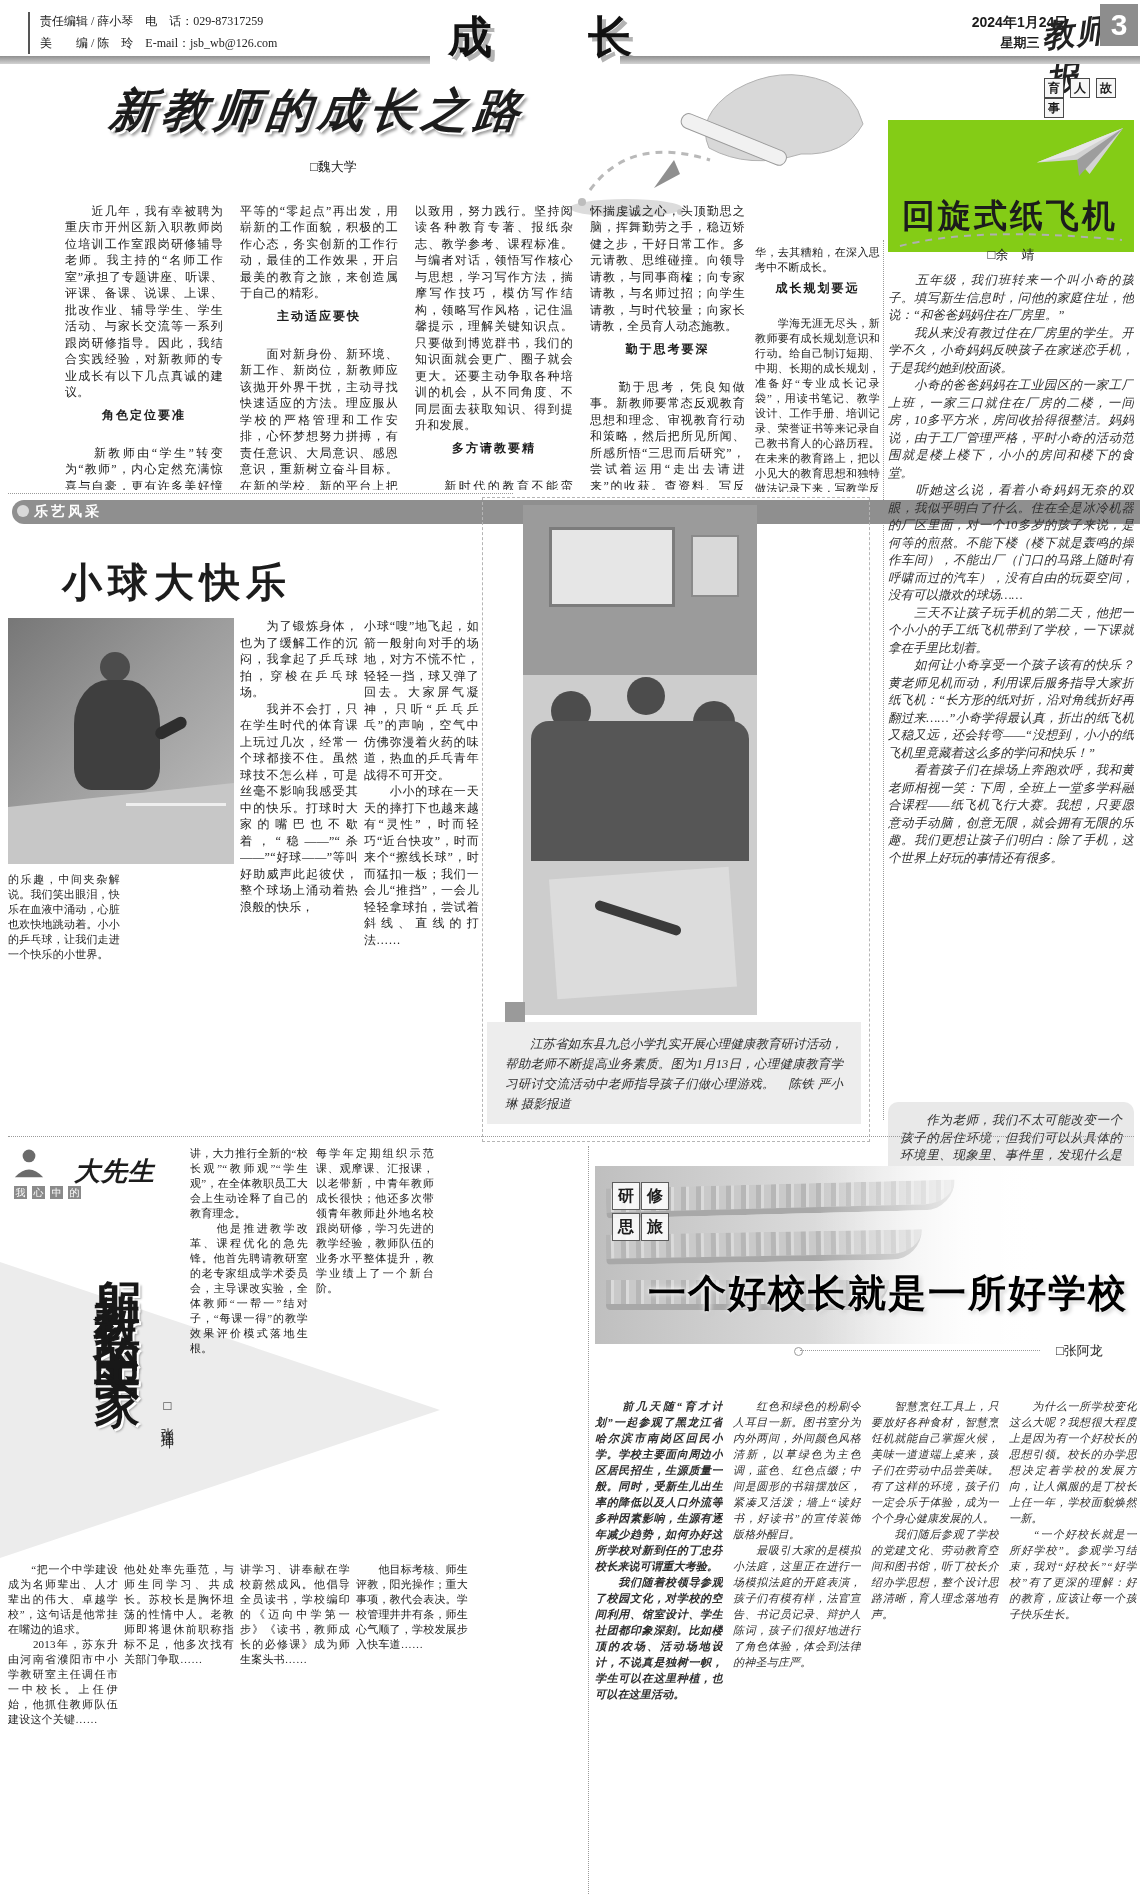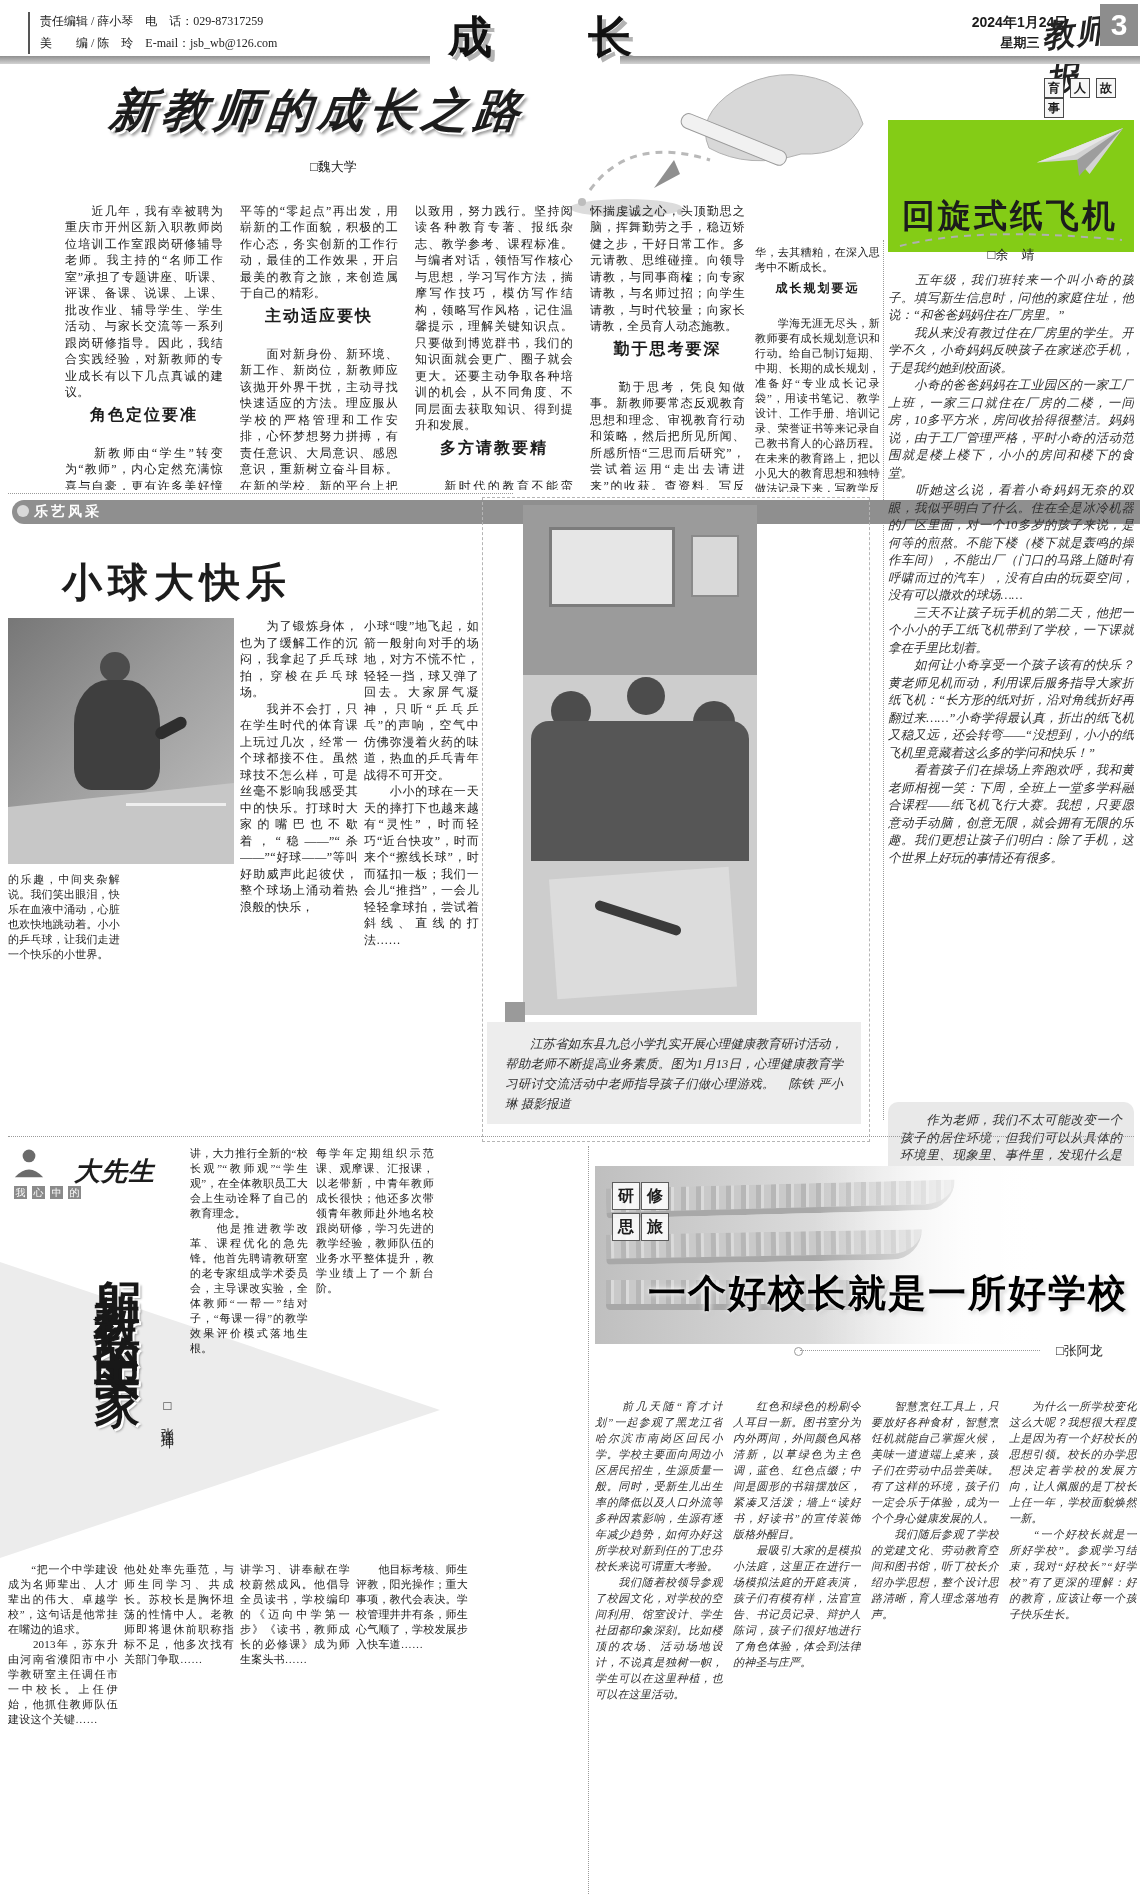--- a/index.html
+++ b/index.html
@@ -6,21 +6,21 @@
   #page{position:relative;width:1140px;height:1899px;margin:0 auto;background:#fff;
         font-family:"Liberation Serif","DejaVu Serif",serif;color:#1c1c1c;overflow:hidden;}
   .abs{position:absolute;}
   .just{text-align:justify;overflow:hidden;}
   .st{font-size:12px;line-height:16.5px;letter-spacing:.3px;}
   .sm{font-size:11px;line-height:15px;letter-spacing:.2px;}
   .flow{white-space:pre-line;}
   .fang{font-style:italic;color:#2f2f2f;}
   .sans{font-family:Liberation Sans, sans-serif;}
   .colhead{font-family:"Liberation Sans","DejaVu Sans",sans-serif;font-weight:bold;
-           font-size:16px;text-align:center;padding:6px 0 5px;letter-spacing:2px;}
+           font-size:12px;text-align:center;padding:6px 0 5px;letter-spacing:2px;}
   .dotv{border-left:1px dotted #9a9a9a;width:0;}
   .doth{border-top:1px dotted #9a9a9a;height:0;}
   .dashbox{border:1px dashed #b5b5b5;}
   
   .hdr-info{font-size:12px;line-height:22px;color:#222;}
   .sec-title{font-size:44px;font-weight:900;letter-spacing:26px;color:#111;
              text-shadow:4px 4px 0 #b3b3b3;font-family:"Liberation Serif",serif;}
   .masthead{font-size:32px;font-weight:bold;font-style:italic;transform:rotate(-6deg);
             letter-spacing:2px;color:#222;}
   .pagenum{width:38px;height:42px;background:#8d8d8d;color:#fff;font-family:"Liberation Sans",sans-serif;
@@ -231,21 +231,21 @@
     <span>研</span>
     <span>修</span>
     <span>思</span>
     <span>旅</span>
   </div>
   <div class="abs pr-title" style="left:648px;top:1268px;">一个好校长就是一所好学校</div>
   <div class="abs" style="left:800px;top:1350px;width:240px;border-top:1px dotted #9a9a9a;"></div>
   <div class="abs" style="left:794px;top:1347px;width:7px;height:7px;border:1px solid #9a9a9a;border-radius:50%;"></div>
   <div class="abs byline" style="left:1056px;top:1342px;">□张阿龙</div>
 
-  <div class="abs just fang flow sm" style="left:595px;top:1398px;width:128px;height:496px;line-height:16px;">　　前几天随“育才计划”一起参观了黑龙江省哈尔滨市南岗区回民小学。学校主要面向周边小区居民招生，生源质量一般。同时，受新生儿出生率的降低以及人口外流等多种因素影响，生源有逐年减少趋势，如何办好这所学校对新到任的丁忠芬校长来说可谓重大考验。
+  <div class="abs just fang flow sm" style="left:595px;top:1398px;width:128px;height:496px;line-height:16px;font-weight:bold;">　　前几天随“育才计划”一起参观了黑龙江省哈尔滨市南岗区回民小学。学校主要面向周边小区居民招生，生源质量一般。同时，受新生儿出生率的降低以及人口外流等多种因素影响，生源有逐年减少趋势，如何办好这所学校对新到任的丁忠芬校长来说可谓重大考验。
 　　我们随着校领导参观了校园文化，对学校的空间利用、馆室设计、学生社团都印象深刻。比如楼顶的农场、活动场地设计，不说真是独树一帜，学生可以在这里种植，也可以在这里活动。</div>
   <div class="abs just fang flow sm" style="left:733px;top:1398px;width:128px;height:496px;line-height:16px;">　　红色和绿色的粉刷令人耳目一新。图书室分为内外两间，外间颜色风格清新，以草绿色为主色调，蓝色、红色点缀；中间是圆形的书籍摆放区，紧凑又活泼；墙上“读好书，好读书”的宣传装饰版格外醒目。
 　　最吸引大家的是模拟小法庭，这里正在进行一场模拟法庭的开庭表演，孩子们有模有样，法官宣告、书记员记录、辩护人陈词，孩子们很好地进行了角色体验，体会到法律的神圣与庄严。</div>
   <div class="abs just fang flow sm" style="left:871px;top:1398px;width:128px;height:496px;line-height:16px;">　　智慧烹饪工具上，只要放好各种食材，智慧烹饪机就能自己掌握火候，美味一道道端上桌来，孩子们在劳动中品尝美味。有了这样的环境，孩子们一定会乐于体验，成为一个个身心健康发展的人。
 　　我们随后参观了学校的党建文化、劳动教育空间和图书馆，听丁校长介绍办学思想，整个设计思路清晰，育人理念落地有声。</div>
   <div class="abs just fang flow sm" style="left:1009px;top:1398px;width:128px;height:496px;line-height:16px;">　　为什么一所学校变化这么大呢？我想很大程度上是因为有一个好校长的思想引领。校长的办学思想决定着学校的发展方向，让人佩服的是丁校长上任一年，学校面貌焕然一新。
 　　“一个好校长就是一所好学校”。参观学习结束，我对“好校长”“好学校”有了更深的理解：好的教育，应该让每一个孩子快乐生长。</div>
 
 </div>
 

